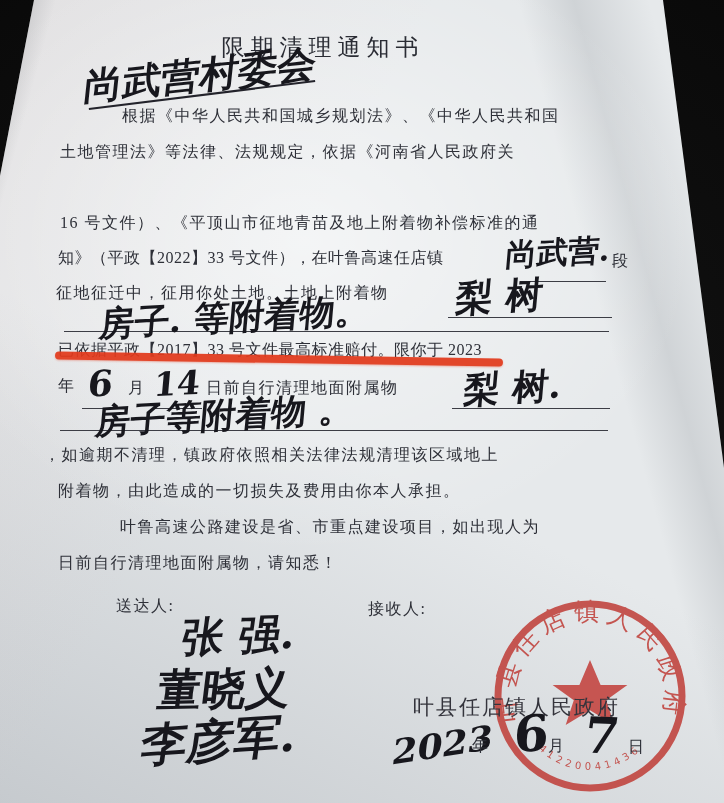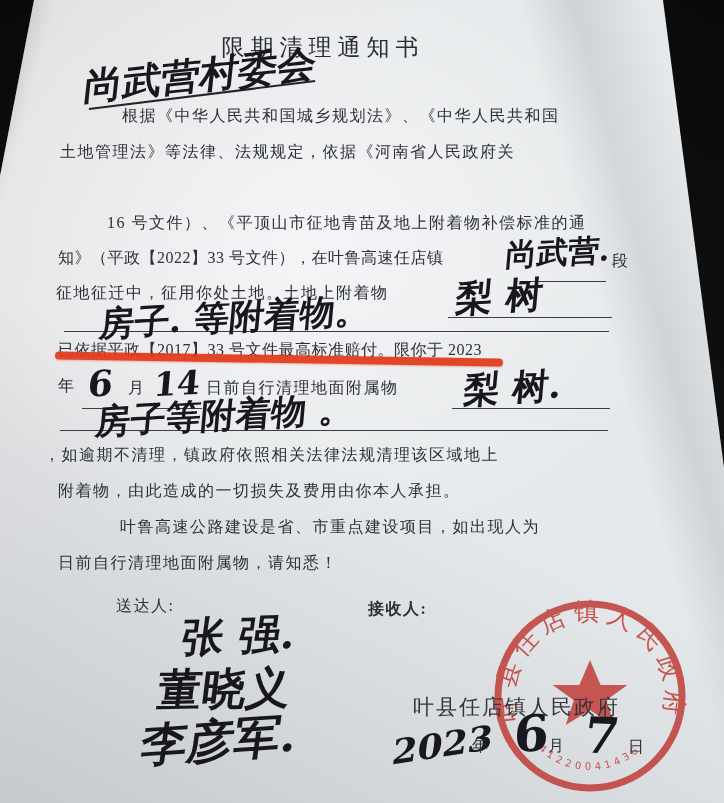--- a/index.html
+++ b/index.html
@@ -37,21 +37,21 @@
   <div class="paper"></div>
   <div class="edgeshade"></div>
 
   <div class="pt title">限期清理通知书</div>
 
   <div class="hw" style="left:86px;top:50px;font-size:38px;transform:skewX(-12deg) rotate(-6deg);">尚武营村委会</div>
   <div class="strike" style="left:88px;top:94px;width:228px;"></div>
 
   <div class="pt" style="left:122px;top:106px;">根据《中华人民共和国城乡规划法》、《中华人民共和国</div>
   <div class="pt" style="left:60px;top:142px;">土地管理法》等法律、法规规定，依据《河南省人民政府关</div>
-  <div class="pt" style="left:60px;top:213px;margin-left:47px;">16 号文件）、《平顶山市征地青苗及地上附着物补偿标准的通</div>
+  <div class="pt" style="left:60px;top:213px;">16 号文件）、《平顶山市征地青苗及地上附着物补偿标准的通</div>
 
   <div class="pt" style="left:58px;top:248px;letter-spacing:0.5px;">知》（平政【2022】33 号文件），在叶鲁高速任店镇</div>
   <div class="blank" style="left:520px;top:281px;width:86px;"></div>
   <div class="hw" style="left:506px;top:232px;font-size:31px;">尚武营.</div>
   <div class="pt" style="left:612px;top:251px;">段</div>
 
   <div class="pt" style="left:56px;top:283px;">征地征迁中，征用你处土地。土地上附着物</div>
   <div class="blank" style="left:448px;top:317px;width:164px;"></div>
   <div class="hw" style="left:456px;top:272px;font-size:37px;">梨  树</div>
 
@@ -73,21 +73,21 @@
 
   <div class="blank" style="left:60px;top:430px;width:548px;"></div>
   <div class="hw" style="left:96px;top:392px;font-size:35px;">房子等附着物 。</div>
 
   <div class="pt" style="left:44px;top:445px;">，如逾期不清理，镇政府依照相关法律法规清理该区域地上</div>
   <div class="pt" style="left:120px;top:517px;">叶鲁高速公路建设是省、市重点建设项目，如出现人为</div>
   <div class="pt" style="left:58px;top:481px;">附着物，由此造成的一切损失及费用由你本人承担。</div>
   <div class="pt" style="left:58px;top:553px;">日前自行清理地面附属物，请知悉！</div>
 
   <div class="pt" style="left:116px;top:596px;">送达人:</div>
-  <div class="pt" style="left:368px;top:599px;font-weight:bold;">接收人:</div>
+  <div class="pt" style="left:368px;top:599px;">接收人:</div>
 
   <div class="hw" style="left:182px;top:608px;font-size:42px;transform:skewX(-10deg) rotate(-2deg);">张 强.</div>
   <div class="hw" style="left:158px;top:660px;font-size:44px;transform:skewX(-8deg) rotate(-1deg);">董晓义</div>
   <div class="hw" style="left:142px;top:710px;font-size:46px;transform:skewX(-12deg) rotate(-4deg);">李彦军.</div>
 
   <svg class="seal" width="228" height="228" viewBox="-114 -114 228 228">
     <g fill="none" stroke="#bf3a34">
       <circle r="92" stroke-width="7"></circle>
     </g>
     <polygon fill="#c23b36" points="0,-36 10.6,-11.1 37.4,-11.1 16.2,4.2 24.3,29.1 0,14.2 -24.3,29.1 -16.2,4.2 -37.4,-11.1 -10.6,-11.1"></polygon>

